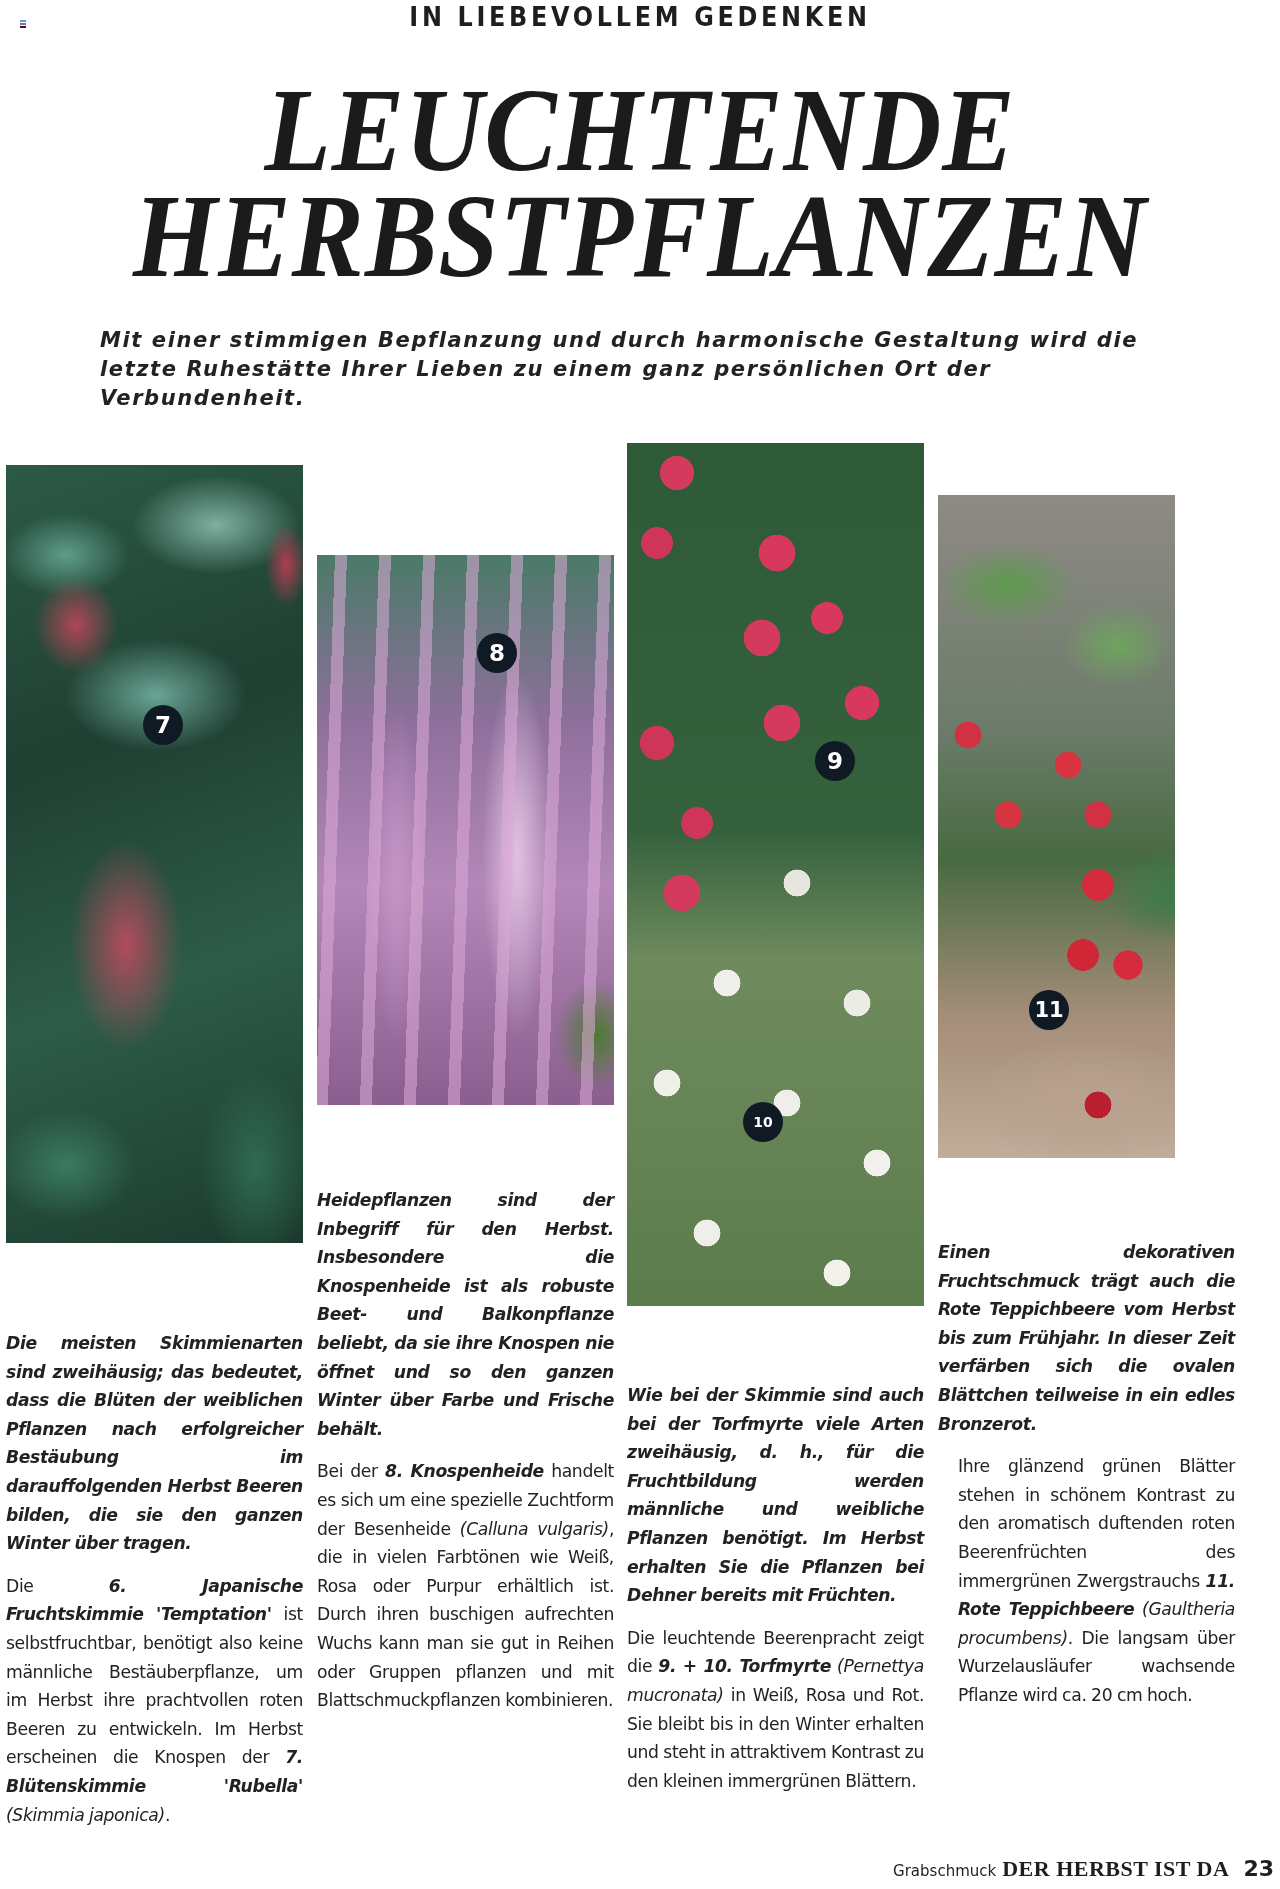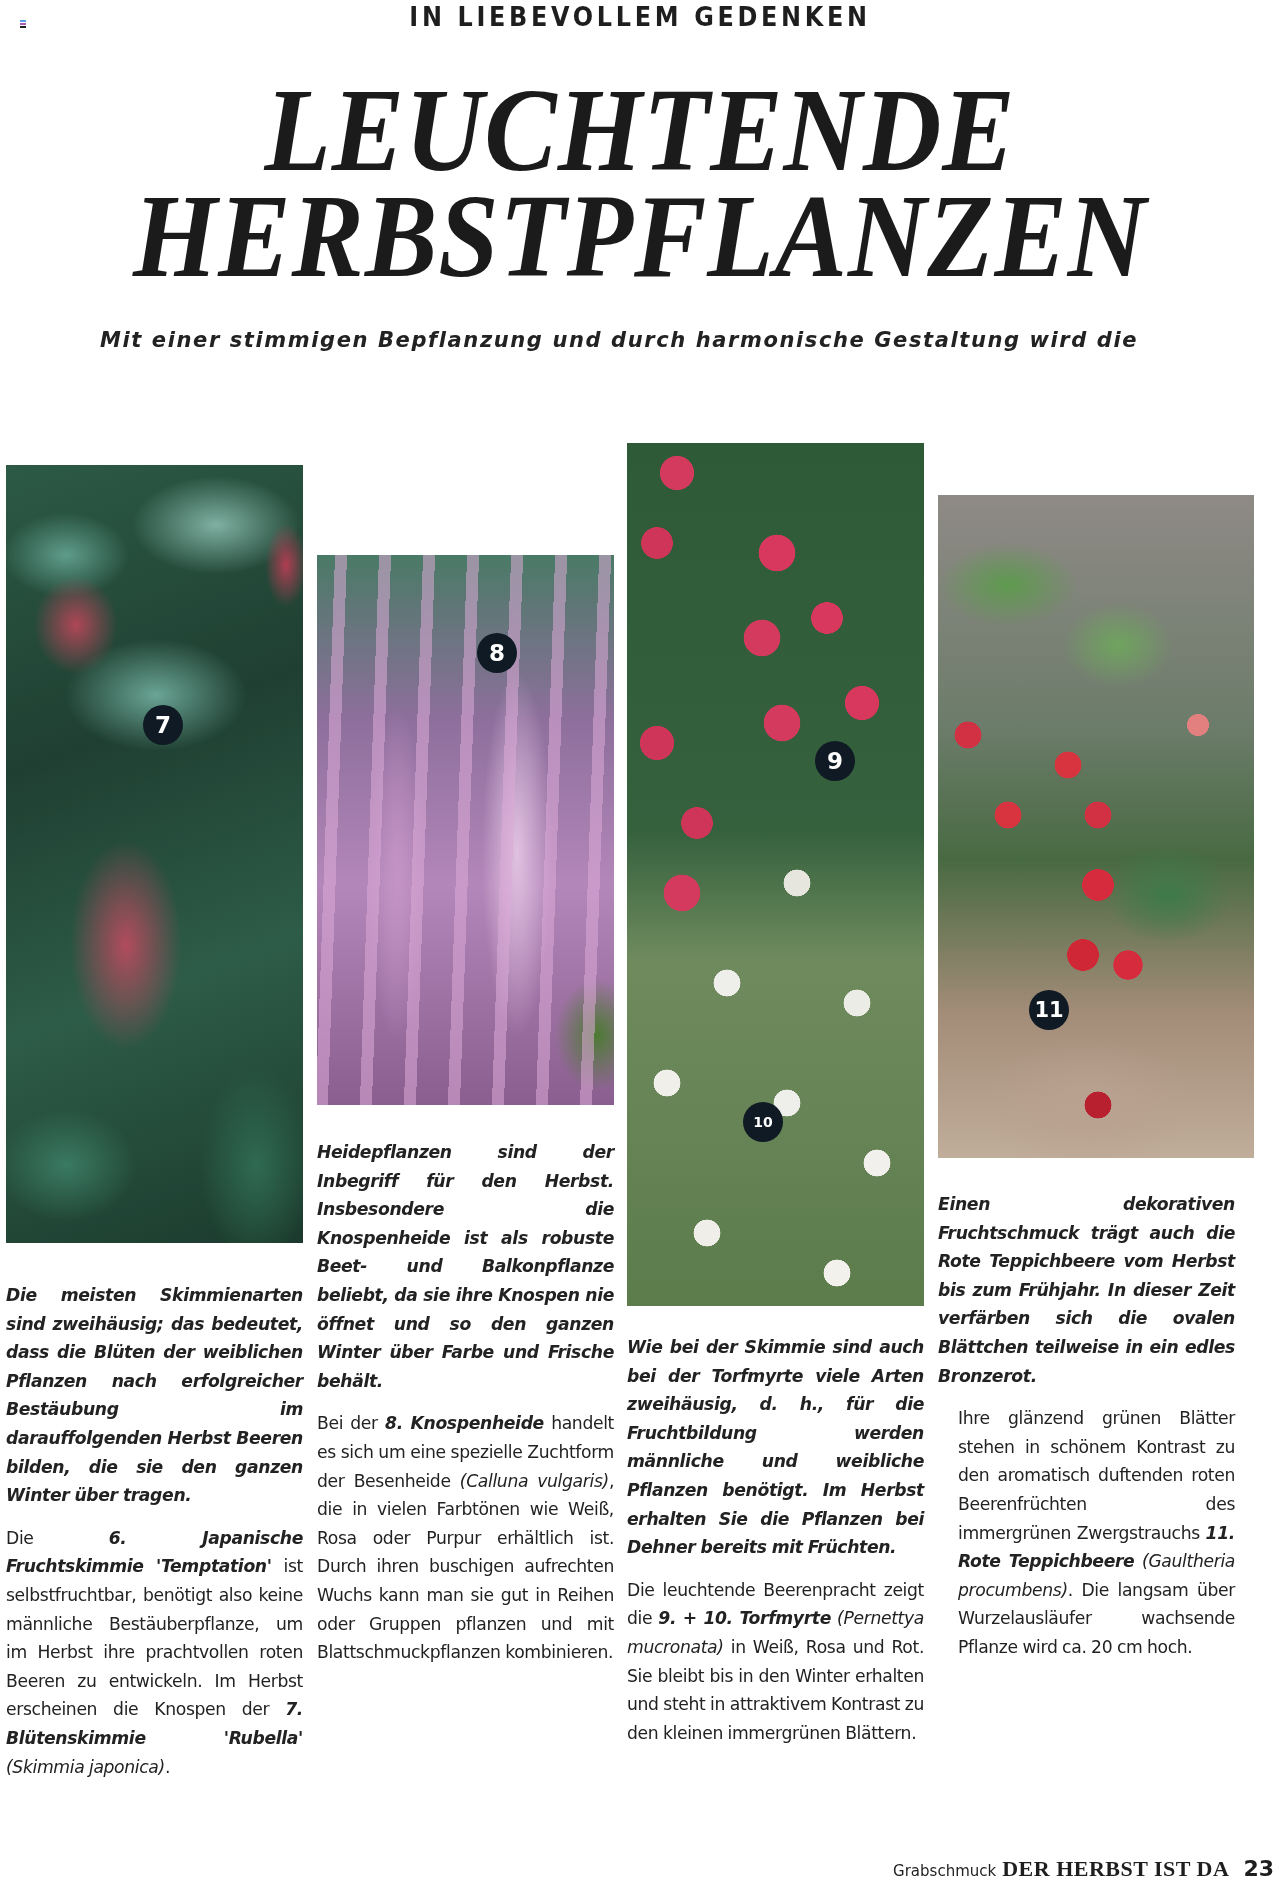--- a/index.html
+++ b/index.html
@@ -70,21 +70,21 @@
       radial-gradient(circle 22px at 170px 440px, #e6e6df 60%, transparent 62%),
       radial-gradient(circle 22px at 100px 540px, #eeeeea 60%, transparent 62%),
       radial-gradient(circle 22px at 230px 560px, #ecece6 60%, transparent 62%),
       radial-gradient(circle 22px at 40px 640px, #f0efea 60%, transparent 62%),
       radial-gradient(circle 22px at 160px 660px, #eeeeea 60%, transparent 62%),
       radial-gradient(circle 22px at 250px 720px, #f1f0ec 60%, transparent 62%),
       radial-gradient(circle 22px at 80px 790px, #efeee9 60%, transparent 62%),
       radial-gradient(circle 22px at 210px 830px, #f2f1ec 60%, transparent 62%),
       linear-gradient(180deg, #2e5a38 0%, #35613d 45%, #6f8b5e 60%, #5c7c4c 100%);
   }
-  #p11 { left: 938px; top: 495px; width: 316px; height: 663px;
+  #p11 { left: 938px; top: 495px; width: 237px; height: 663px;
     background:
       radial-gradient(circle 22px at 30px 240px, #d23043 60%, transparent 62%),
       radial-gradient(circle 22px at 130px 270px, #d8343f 60%, transparent 62%),
       radial-gradient(circle 22px at 160px 320px, #d23043 60%, transparent 62%),
       radial-gradient(circle 22px at 70px 320px, #d8343f 60%, transparent 62%),
       radial-gradient(circle 26px at 160px 390px, #d62b3c 60%, transparent 62%),
       radial-gradient(circle 26px at 145px 460px, #cf2736 60%, transparent 62%),
       radial-gradient(circle 24px at 190px 470px, #d62b3c 60%, transparent 62%),
       radial-gradient(circle 18px at 260px 230px, #e28080 60%, transparent 62%),
       radial-gradient(circle 22px at 160px 610px, #b8202f 60%, transparent 62%),
@@ -93,21 +93,21 @@
       radial-gradient(ellipse 80px 60px at 180px 150px, #6fa45e, transparent 70%),
       radial-gradient(ellipse 90px 70px at 230px 400px, #3e7a4a, transparent 70%),
       linear-gradient(180deg, #8f8a86 0%, #6c7c6a 35%, #486a42 55%, #a38c78 78%, #c0ad9a 100%);
   }
 
   .col-text {
     position: absolute; width: 297px; font-family: "DejaVu Sans", sans-serif;
     font-size: 17.2px; line-height: 28.6px; color: #222; text-align: justify;
     letter-spacing: -0.35px; word-spacing: -0.5px;
   }
-  .col-text p { margin-bottom: 12px; }
+  .col-text p { margin-bottom: 12px; margin-top: 48px; }
   .col-text .lead { font-style: italic; font-weight: bold; }
   .col-text b { font-weight: bold; font-style: italic; }
   .col-text i { font-style: italic; font-weight: normal; }
 
   .footer-left {
     position: absolute; left: 6px; top: 1921px; font-family: "DejaVu Sans", sans-serif;
     font-size: 15px; color: #737373; letter-spacing: -0.2px;
   }
   .footer-right {
     position: absolute; right: 6px; top: 1856px; display: flex; align-items: baseline; gap: 6px;
@@ -126,20 +126,21 @@
   <span style="background:#b05ab4"></span>
   <span style="background:#222"></span>
 </div>
 
 <div class="kicker">IN LIEBEVOLLEM GEDENKEN</div>
 <div class="headline l1">LEUCHTENDE</div>
 <div class="headline l2">HERBSTPFLANZEN</div>
 
 <div class="intro">
   <div>Mit einer stimmigen Bepflanzung und durch harmonische Gestaltung wird die</div>
+  <div>letzte Ruhestätte Ihrer Lieben zu einem ganz persönlichen Ort der Verbundenheit.</div>
 </div>
 
 <div class="photo" id="p7">
   <div class="badge" style="left:137px; top:240px;">7</div>
 </div>
 
 <div class="photo" id="p8">
   <div class="badge" style="left:160px; top:78px;">8</div>
 </div>
 

